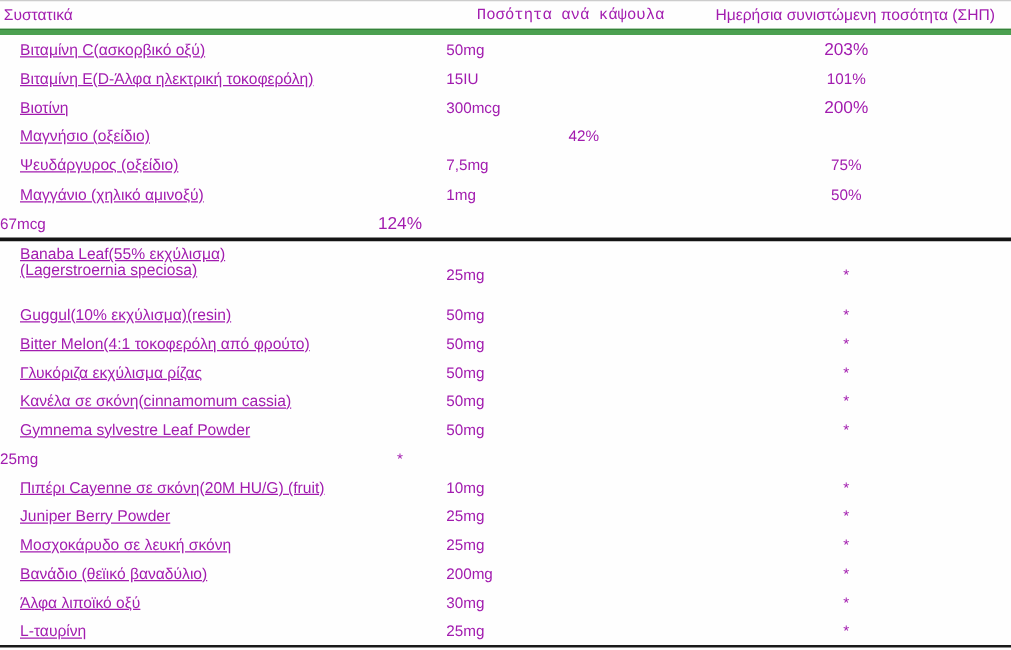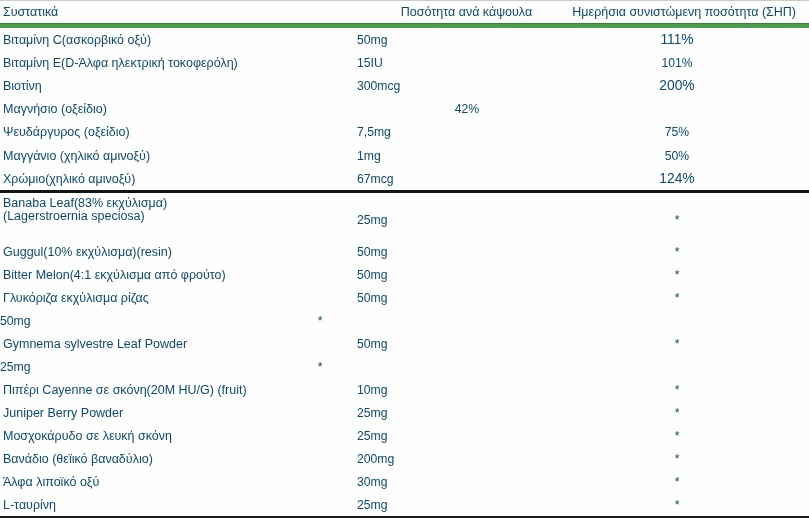--- a/index.html
+++ b/index.html
@@ -6,37 +6,37 @@
     margin: 0;
     padding: 0;
     background: #ffffff;
   }
   .sheet {
     position: relative;
     width: 809px;
     height: 520px;
     background: #fefefe;
     font-family: "Liberation Sans", sans-serif;
-    color: #0c4a6e;
+    color: #a21caf;
     overflow: hidden;
     border-top: 1px solid #cccccc;
     box-sizing: border-box;
   }
   .hdr {
     position: relative;
     height: 22px;
   }
   .hdr-cell {
     position: absolute;
     top: 4px;
     font-size: 12.5px;
     white-space: nowrap;
   }
   .hdr-ing   { left: 3px; }
-  .hdr-amt   { left: 354px; width: 225px; text-align: center; }
+  .hdr-amt   { left: 344px; width: 225px; text-align: center; font-family: Liberation Mono, monospace; }
   .hdr-daily { right: 13px; }
   .rule-green {
     height: 4px;
     border-top: 1px solid #35823a;
     background: #4ba050;
   }
   .rule-black {
     height: 3px;
     background: #141414;
   }
@@ -48,22 +48,23 @@
     display: flex;
     align-items: center;
     font-size: 12.5px;
   }
   .sec-1 .row { height: 23.2px; }
   .sec-2 .row { height: 23px; }
   .sec-2 .row-multi { height: 47px; align-items: flex-end; }
   .cell { box-sizing: border-box; }
   .cell-ing {
     width: 357px;
-    padding-left: 3px;
+    padding-left: 16px;
     white-space: nowrap;
+    text-decoration: underline;
   }
   .cell-amt {
     width: 210px;
     text-align: left;
     font-size: 12.2px;
   }
   .cell-daily {
     width: 220px;
     text-align: center;
     font-size: 12.2px;
@@ -94,21 +95,21 @@
     <div class="hdr-cell hdr-amt">Ποσότητα ανά κάψουλα</div>
     <div class="hdr-cell hdr-daily">Ημερήσια συνιστώμενη ποσότητα (ΣΗΠ)</div>
   </div>
 
   <div class="rule-green"></div>
 
   <div class="sec-1">
       <div class="row">
         <div class="cell cell-ing">Βιταμίνη C(ασκορβικό οξύ)</div>
         <div class="cell cell-amt">50mg</div>
-        <div class="cell cell-daily">111%</div>
+        <div class="cell cell-daily">203%</div>
       </div>
       <div class="row">
         <div class="cell cell-ing">Βιταμίνη E(D-Άλφα ηλεκτρική τοκοφερόλη)</div>
         <div class="cell cell-amt">15IU</div>
         <div class="cell cell-daily">101%</div>
       </div>
       <div class="row">
         <div class="cell cell-ing">Βιοτίνη</div>
         <div class="cell cell-amt">300mcg</div>
         <div class="cell cell-daily">200%</div>
@@ -121,53 +122,53 @@
         <div class="cell cell-ing">Ψευδάργυρος (οξείδιο)</div>
         <div class="cell cell-amt">7,5mg</div>
         <div class="cell cell-daily">75%</div>
       </div>
       <div class="row">
         <div class="cell cell-ing">Μαγγάνιο (χηλικό αμινοξύ)</div>
         <div class="cell cell-amt">1mg</div>
         <div class="cell cell-daily">50%</div>
       </div>
       <div class="row">
-        <div class="cell cell-ing">Χρώμιο(χηλικό αμινοξύ)</div>
         <div class="cell cell-amt">67mcg</div>
         <div class="cell cell-daily">124%</div>
       </div>
     </div>
 
   <div class="rule-black"></div>
 
   <div class="sec-2">
       <div class="row row-multi">
         <div class="cell cell-ing">
-          <div class="ing-line">Banaba Leaf(83% εκχύλισμα)</div>
+          <div class="ing-line">Banaba Leaf(55% εκχύλισμα)</div>
           <div class="ing-line">(Lagerstroernia speciosa)</div>
         </div>
         <div class="cell cell-amt">25mg</div>
         <div class="cell cell-daily">*</div>
       </div>
       <div class="row">
         <div class="cell cell-ing">Guggul(10% εκχύλισμα)(resin)</div>
         <div class="cell cell-amt">50mg</div>
         <div class="cell cell-daily">*</div>
       </div>
       <div class="row">
-        <div class="cell cell-ing">Bitter Melon(4:1 εκχύλισμα από φρούτο)</div>
+        <div class="cell cell-ing">Bitter Melon(4:1 τοκοφερόλη από φρούτο)</div>
         <div class="cell cell-amt">50mg</div>
         <div class="cell cell-daily">*</div>
       </div>
       <div class="row">
         <div class="cell cell-ing">Γλυκόριζα εκχύλισμα ρίζας</div>
         <div class="cell cell-amt">50mg</div>
         <div class="cell cell-daily">*</div>
       </div>
       <div class="row">
+        <div class="cell cell-ing">Κανέλα σε σκόνη(cinnamomum cassia)</div>
         <div class="cell cell-amt">50mg</div>
         <div class="cell cell-daily">*</div>
       </div>
       <div class="row">
         <div class="cell cell-ing">Gymnema sylvestre Leaf Powder</div>
         <div class="cell cell-amt">50mg</div>
         <div class="cell cell-daily">*</div>
       </div>
       <div class="row">
         <div class="cell cell-amt">25mg</div>

